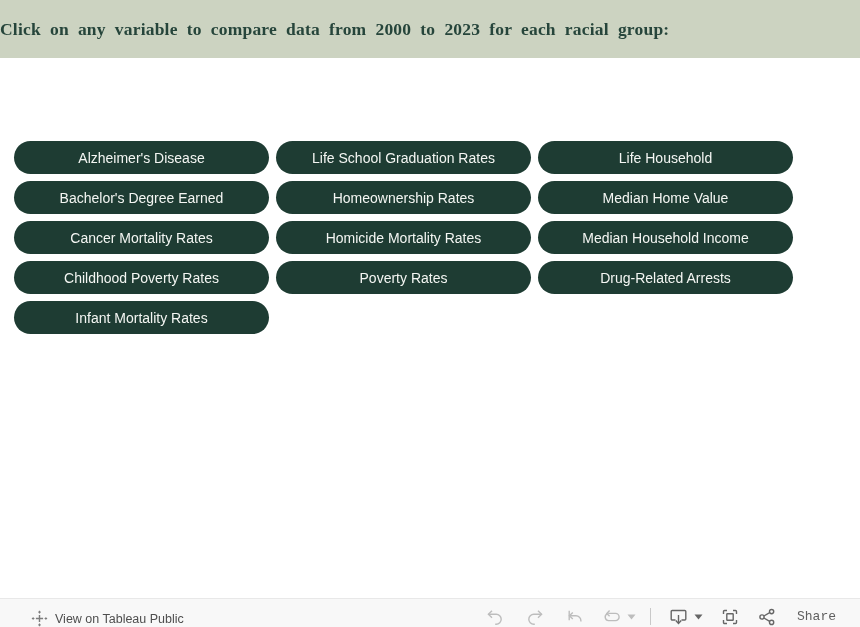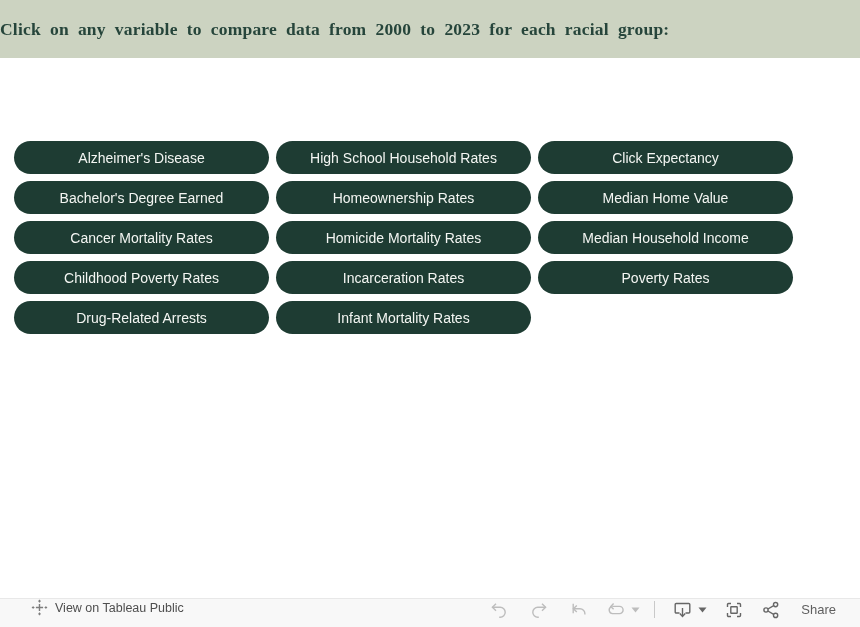--- a/index.html
+++ b/index.html
@@ -26,57 +26,56 @@
   .pill{
     height:33px;border-radius:17px;background:#1e3c33;border:none;
     color:#f4f6f3;font-family:"Liberation Sans",sans-serif;font-size:14px;
     display:flex;align-items:center;justify-content:center;
     cursor:pointer;white-space:nowrap;padding:0 10px;
   }
   
   .toolbar{
     position:absolute;left:0;bottom:0;width:860px;height:29px;
     background:#f8f8f8;border-top:1px solid #e8e8e8;box-sizing:border-box;
-    display:flex;align-items:flex-start;
+    display:flex;align-items:flex-end;
   }
   .tb-left{
     display:flex;align-items:center;gap:7px;margin-left:31px;
     color:#4e4e4e;font-size:12.5px;cursor:pointer;
   }
   .tb-right{
     margin-left:auto;display:flex;align-items:center;margin-right:24px;
   }
   .tb-btn{display:flex;align-items:center;justify-content:center;cursor:pointer;}
   .icon{display:block;}
   .sep{width:1px;height:17px;background:#c9c9c9;margin:0 17px 0 14px;}
   .caret{margin-left:5px;}
   .gap20{margin-left:20px;}
   .gap17{margin-left:17px;}
-  .share-label{font-size:13px;color:#5f5f5f;margin-left:20px;}
+  .share-label{font-size:13px;color:#5f5f5f;margin-left:20px;font-family:Liberation Mono, monospace;}
   .disabled{cursor:default;}
 </style>
 </head>
 <body>
 
 <div class="banner">
   <span class="banner-text">Click on any variable to compare data from 2000 to 2023 for each racial group:</span>
 </div>
 
 <div class="grid">
   <button class="pill">Alzheimer's Disease</button>
-  <button class="pill">High School Household Rates</button>
-  <button class="pill">Click Expectancy</button>
+  <button class="pill">Life School Graduation Rates</button>
+  <button class="pill">Life Household</button>
   <button class="pill">Bachelor's Degree Earned</button>
   <button class="pill">Homeownership Rates</button>
   <button class="pill">Median Home Value</button>
   <button class="pill">Cancer Mortality Rates</button>
   <button class="pill">Homicide Mortality Rates</button>
   <button class="pill">Median Household Income</button>
   <button class="pill">Childhood Poverty Rates</button>
-  <button class="pill">Incarceration Rates</button>
   <button class="pill">Poverty Rates</button>
   <button class="pill">Drug-Related Arrests</button>
   <button class="pill">Infant Mortality Rates</button>
 </div>
 
 <div class="toolbar">
 
   <div class="tb-left">
     <span>
       <svg class="icon" width="17" height="17" viewBox="0 0 18 18" fill="none" stroke="#7d7d7d" stroke-width="1.5">

